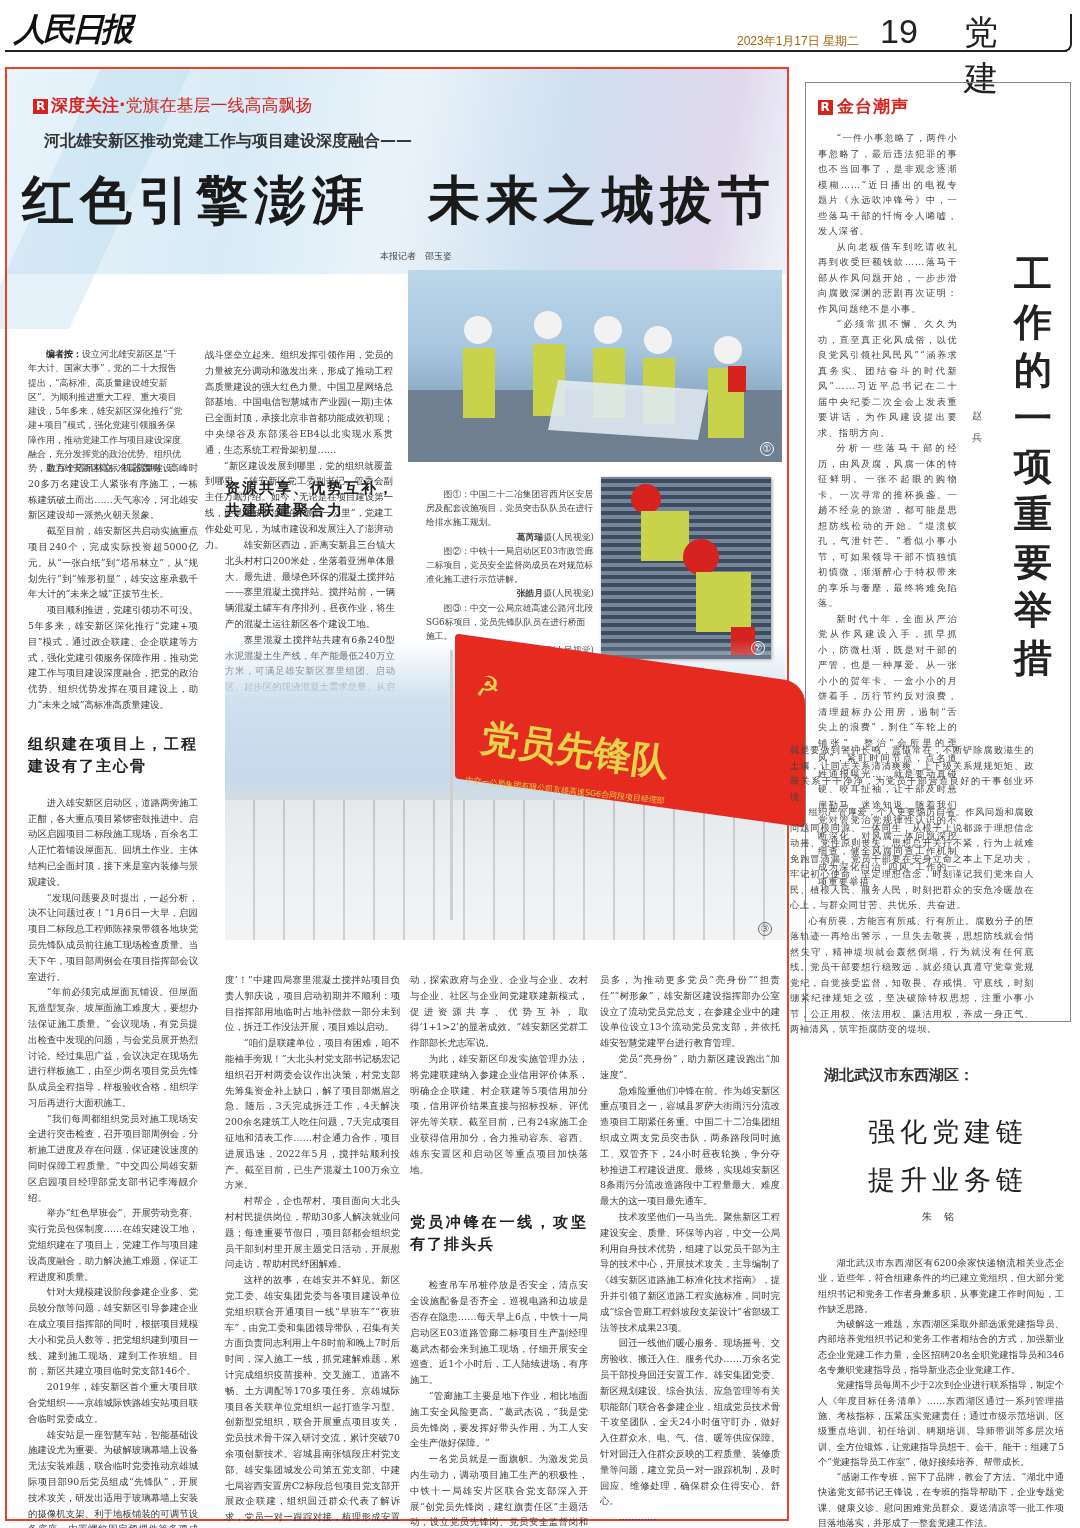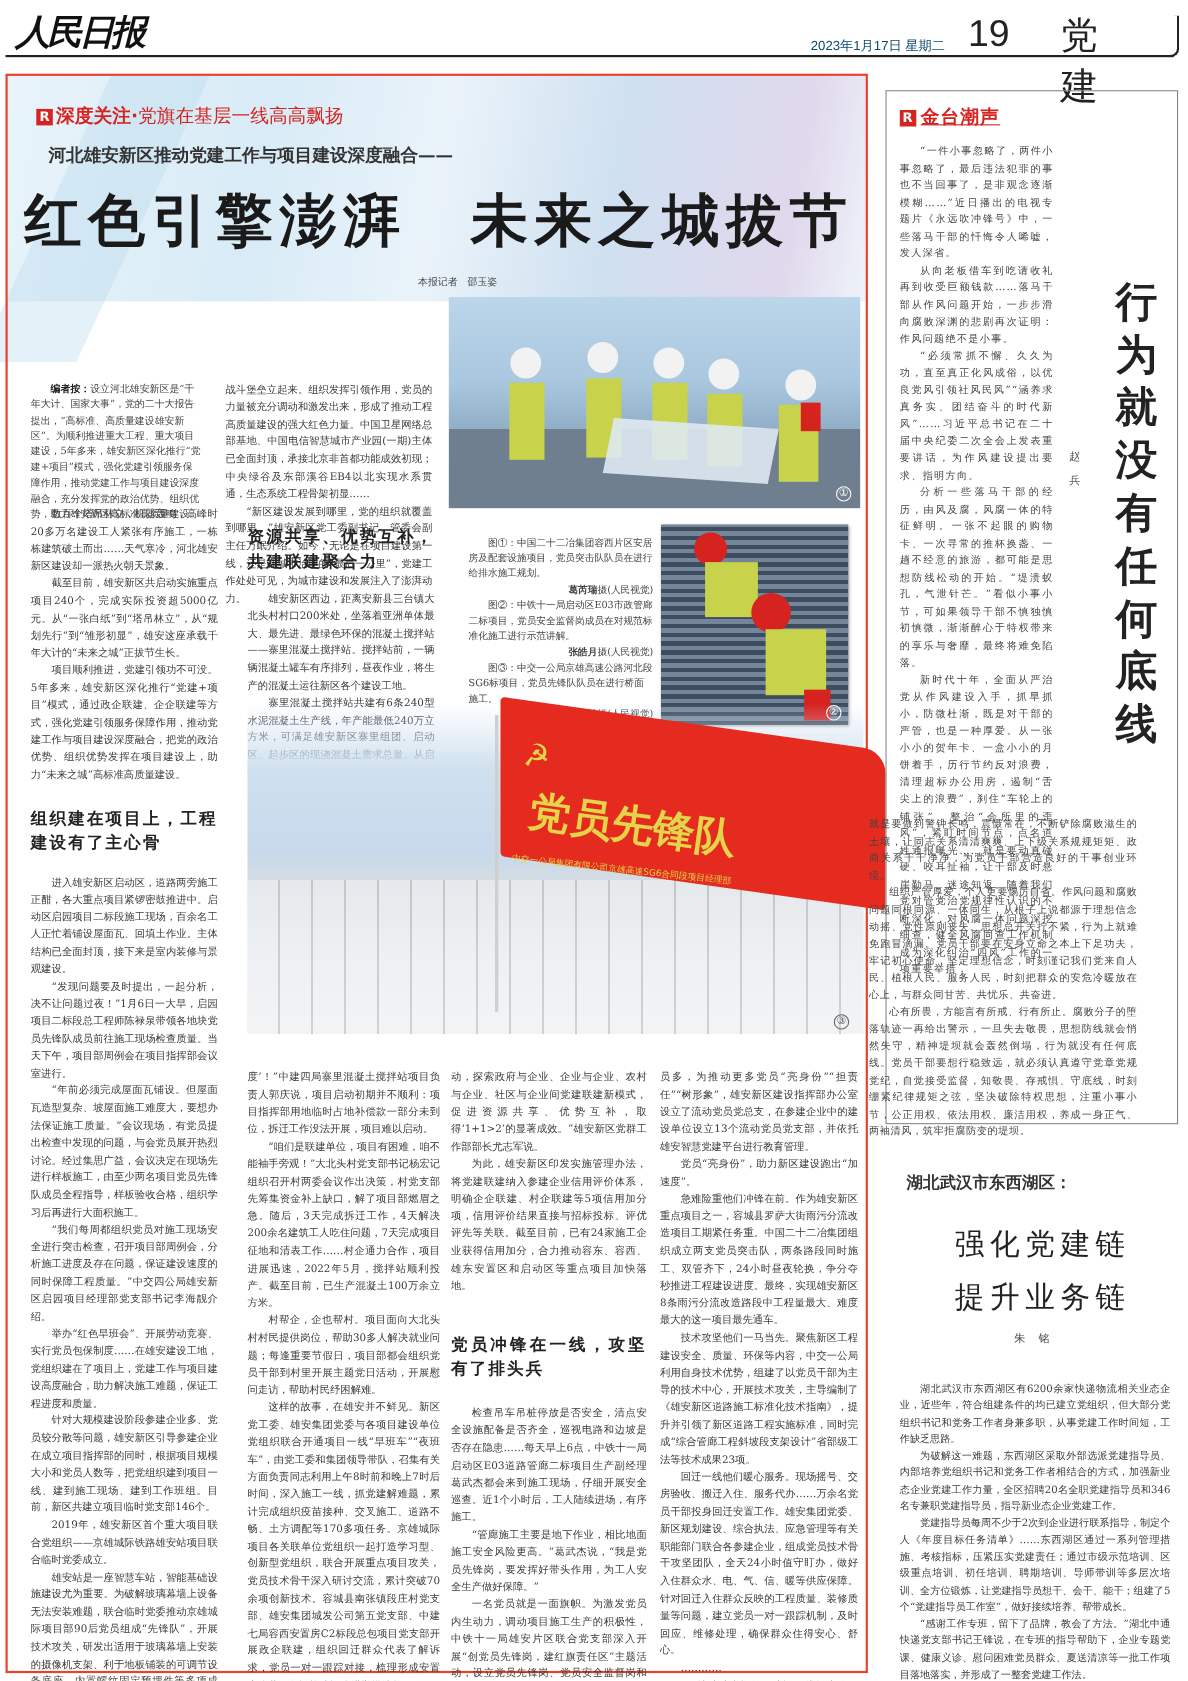--- a/index.html
+++ b/index.html
@@ -2,21 +2,21 @@
 <html><head>
 <meta charset="utf-8">
 <style>
   html,body{margin:0;padding:0;background:#fff;}
   body{width:1080px;height:1528px;position:relative;overflow:hidden;font-family:"DejaVu Serif",serif;color:#333;}
   .abs{position:absolute;}
   
   .masthead{left:0;top:0;width:962px;height:62px;}
   .logo{left:14px;top:8px;font-family:"DejaVu Serif",serif;font-size:32px;font-style:italic;font-weight:bold;letter-spacing:-3px;color:#111;}
   .mast-line{left:5px;top:50px;width:1062px;height:2px;background:#222;}
-  .mast-date{left:737px;top:33px;font-family:"Liberation Sans",sans-serif;font-size:12px;color:#0c4a6e;}
+  .mast-date{left:737px;top:33px;font-family:"Liberation Sans",sans-serif;font-size:12px;color:#a16207;}
   .mast-page{left:880px;top:12px;font-family:"Liberation Sans",sans-serif;font-size:34px;color:#222;}
   .mast-section{left:964px;top:10px;font-family:"DejaVu Sans",sans-serif;font-size:34px;color:#222;}
   .mast-corner{left:1064px;top:14px;width:6px;height:36px;border-right:2px solid #222;border-bottom:2px solid #222;border-bottom-right-radius:8px;}
   
   .main-box{left:5px;top:67px;width:784px;height:1454px;border:2px solid #e8422c;box-sizing:border-box;}
   .banner{left:7px;top:69px;width:780px;height:205px;background:linear-gradient(100deg,#e9f4fb 0%,#d8ebf6 30%,#eaf3fa 50%,#cfe0f0 70%,#e0d8ec 90%,#eef3fa 100%);}
   .banner-stripe{left:40px;top:69px;width:90px;height:260px;background:rgba(180,215,235,0.35);transform:skewX(-25deg);}
   .kicker{left:33px;top:94px;font-family:"DejaVu Sans",sans-serif;font-size:17px;color:#d6231f;}
   .kicker .r{display:inline-block;width:15px;height:15px;background:#d6231f;color:#fff;font-size:12px;line-height:15px;text-align:center;font-weight:bold;margin-right:3px;vertical-align:1px;}
   .kicker b{font-weight:bold;}
@@ -39,21 +39,21 @@
   .flag-sub{left:465px;top:785px;font-family:"DejaVu Sans",sans-serif;font-size:8px;color:#e3d44a;transform:rotate(6deg);}
   .pole{left:450px;top:650px;width:3px;height:270px;background:#cfcfcf;}
   .ground{left:225px;top:800px;width:560px;height:140px;background:repeating-linear-gradient(90deg,#f0f2f4 0 28px,#b8b8b8 28px 30px),#eee;opacity:0.6;}
   .photo-num{font-family:"DejaVu Sans",sans-serif;font-size:10px;color:#fff;border:1px solid #fff;border-radius:50%;width:12px;height:12px;line-height:12px;text-align:center;}
   .caption{left:426px;top:487px;width:168px;font-size:8.8px;line-height:14.2px;color:#444;}
   .caption p{margin:0;text-indent:2em;}
   .caption .credit{text-align:right;text-indent:0;font-family:"DejaVu Sans",sans-serif;}
   .caption .credit b{font-weight:bold;}
   
   .right-box{left:805px;top:82px;width:266px;height:940px;border:1px solid #888;box-sizing:border-box;}
-  .col-head{left:818px;top:95px;font-family:"DejaVu Sans",sans-serif;font-size:17px;font-weight:bold;color:#d6231f;letter-spacing:1px;text-decoration:underline;}
+  .col-head{left:818px;top:95px;font-family:"DejaVu Sans",sans-serif;font-size:17px;font-weight:bold;color:#d6231f;letter-spacing:1px;}
   .col-head .r{display:inline-block;width:15px;height:15px;background:#d6231f;color:#fff;font-size:12px;line-height:15px;text-align:center;margin-right:4px;vertical-align:1px;}
   .vtitle{left:1008px;top:250px;width:50px;font-family:"DejaVu Serif",serif;font-size:38px;font-weight:bold;color:#222;line-height:48px;text-align:center;}
   .vauthor{left:972px;top:405px;width:14px;font-size:10px;line-height:22px;color:#555;}
   .rtext{font-family:"DejaVu Serif",serif;font-size:9.2px;line-height:15.5px;color:#444;letter-spacing:1.2px;text-align:justify;}
   .rtext p{margin:0;text-indent:2em;}
   .r2-kicker{left:824px;top:1066px;font-family:"DejaVu Serif",serif;font-size:15px;font-weight:bold;color:#333;}
   .r2-title{left:868px;top:1108px;font-family:"DejaVu Sans",sans-serif;font-size:27px;color:#222;line-height:48px;letter-spacing:5px;}
   .r2-author{left:922px;top:1210px;font-size:10px;color:#444;letter-spacing:12px;}
 </style>
 </head>
@@ -192,21 +192,21 @@
   <p>回迁一线他们暖心服务。现场摇号、交房验收、搬迁入住、服务代办……万余名党员干部投身回迁安置工作。雄安集团党委、新区规划建设、综合执法、应急管理等有关职能部门联合各参建企业，组成党员技术骨干攻坚团队，全天24小时值守盯办，做好入住群众水、电、气、信、暖等供应保障。针对回迁入住群众反映的工程质量、装修质量等问题，建立党员一对一跟踪机制，及时回应、维修处理，确保群众住得安心、舒心。</p>
   <p>…………</p>
   <p>“工地处处党旗红，建设一线做先锋。我们通过组建党员先锋队、设立党员责任区、创建党员示范岗等方式，激励广大党员建设者在新区建设关键岗位、困难面前发挥排头兵的作用。”尤志军说。</p>
 
 </div>
 
 <div class="abs right-box"></div>
 <div class="abs col-head">
   <span class="r">R</span><span>金台潮声</span>
 </div>
-<div class="abs vtitle">行为就没有任何底线</div>
+<div class="abs vtitle">工作的一项重要举措</div>
 <div class="abs vauthor">赵　兵</div>
 
 <div class="abs rtext" style="left:818px;top:130px;width:140px;">
   <p>“一件小事忽略了，两件小事忽略了，最后违法犯罪的事也不当回事了，是非观念逐渐模糊……”近日播出的电视专题片《永远吹冲锋号》中，一些落马干部的忏悔令人唏嘘，发人深省。</p>
   <p>从向老板借车到吃请收礼再到收受巨额钱款……落马干部从作风问题开始，一步步滑向腐败深渊的悲剧再次证明：作风问题绝不是小事。</p>
   <p>“必须常抓不懈、久久为功，直至真正化风成俗，以优良党风引领社风民风”“涵养求真务实、团结奋斗的时代新风”……习近平总书记在二十届中央纪委二次全会上发表重要讲话，为作风建设提出要求、指明方向。</p>
   <p>分析一些落马干部的经历，由风及腐，风腐一体的特征鲜明。一张不起眼的购物卡、一次寻常的推杯换盏、一趟不经意的旅游，都可能是思想防线松动的开始。“堤溃蚁孔，气泄针芒。”看似小事小节，可如果领导干部不慎独慎初慎微，渐渐醉心于特权带来的享乐与奢靡，最终将难免陷落。</p>
   <p>新时代十年，全面从严治党从作风建设入手，抓早抓小，防微杜渐，既是对干部的严管，也是一种厚爱。从一张小小的贺年卡、一盒小小的月饼着手，历行节约反对浪费，清理超标办公用房，遏制“舌尖上的浪费”，刹住“车轮上的铺张”，整治“会所里的歪风”，紧盯时间节点，点名道姓通报曝光……就是要动真碰硬、咬耳扯袖，让干部及时悬崖勒马、迷途知返。随着我们党对管党治党规律性认识的不断深化，对风腐一体问题深挖细查，健全风腐同查工作机制成为深化纠治“四风”工作的一项重要举措，</p>
 </div>
 <div class="abs rtext" style="left:790px;top:742px;width:244px;letter-spacing:0.6px;">

